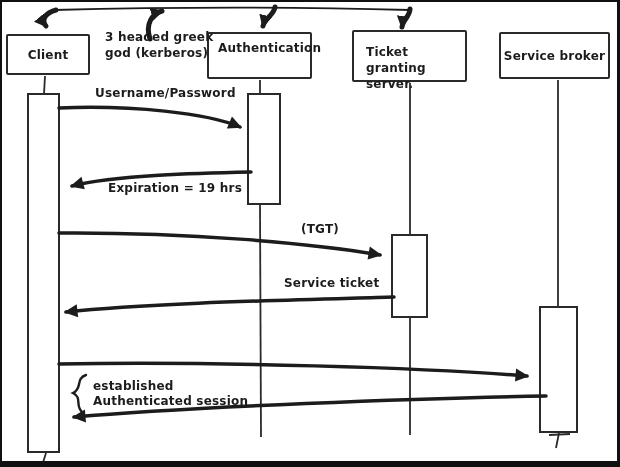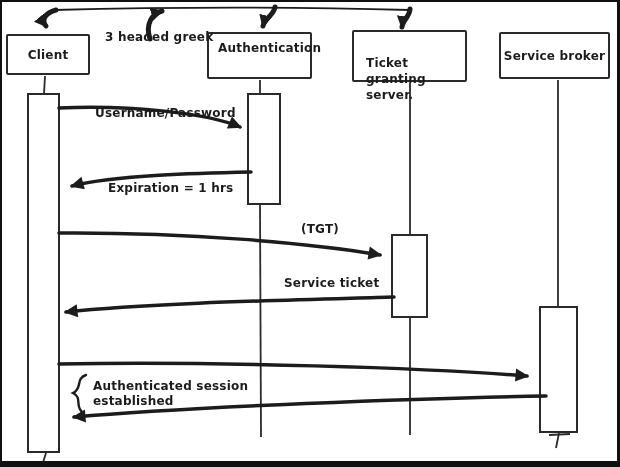--- a/index.html
+++ b/index.html
@@ -30,21 +30,21 @@
 <div id="stage">
 
   <div class="actor-box" style="left:4px;top:32px;width:84px;height:41px;">
     <div class="center">Client</div>
   </div>
 
   <div class="actor-box" style="left:205px;top:30px;width:105px;height:47px;padding:6px 0 0 9px;">
     <div>Authentication</div>
   </div>
 
-  <div class="actor-box" style="left:350px;top:28px;width:115px;height:52px;padding:23px 0 0 12px;">
+  <div class="actor-box" style="left:350px;top:28px;width:115px;height:52px;padding:12px 0 0 12px;">
     <div>Ticket granting</div>
     <div>server.</div>
   </div>
 
   <div class="actor-box" style="left:497px;top:30px;width:111px;height:47px;text-align:left;">
     <div class="center">Service broker</div>
   </div>
 
   <svg class="layer" width="620" height="467" viewBox="0 0 620 467">
     <defs>
@@ -83,29 +83,30 @@
     <path d="M 57,231 C 180,230 310,241 378,253" fill="none" stroke="#1c1c1c" stroke-width="3.5" stroke-linecap="round" marker-end="url(#ah)"></path>
     <path d="M 392,295 C 290,298 145,301 64,310" fill="none" stroke="#1c1c1c" stroke-width="3.5" stroke-linecap="round" marker-end="url(#ah)"></path>
     <path d="M 57,362 C 210,359 430,366 525,374" fill="none" stroke="#1c1c1c" stroke-width="3.5" stroke-linecap="round" marker-end="url(#ah)"></path>
     <path d="M 544,394 C 420,396 185,405 72,415" fill="none" stroke="#1c1c1c" stroke-width="3.5" stroke-linecap="round" marker-end="url(#ah)"></path>
 
     <path d="M 84,373 C 73,377 81,386 71,391 C 81,396 72,404 81,411" fill="none" stroke="#1c1c1c" stroke-width="2.4" stroke-linecap="round"></path>
   </svg>
 
   <div class="label" style="left:103px;top:27px;line-height:16px;">
     <div>3 headed greek</div>
+    <div>god (kerberos)</div>
   </div>
 
-  <div class="label" style="left:93px;top:84px;margin-top:20px;">Username/Password</div>
+  <div class="label" style="left:93px;top:84px;">Username/Password</div>
 
 
-  <div class="label" style="left:106px;top:179px;">Expiration = 1 hrs</div>
+  <div class="label" style="left:106px;top:179px;">Expiration = 19 hrs</div>
 
   <div class="label" style="left:299px;top:220px;">(TGT)</div>
 
   <div class="label" style="left:282px;top:274px;">Service ticket</div>
 
   <div class="label" style="left:91px;top:377px;">
+    <div>established</div>
     <div>Authenticated session</div>
-    <div>established</div>
   </div>
 
 </div>
 
 </body></html>

